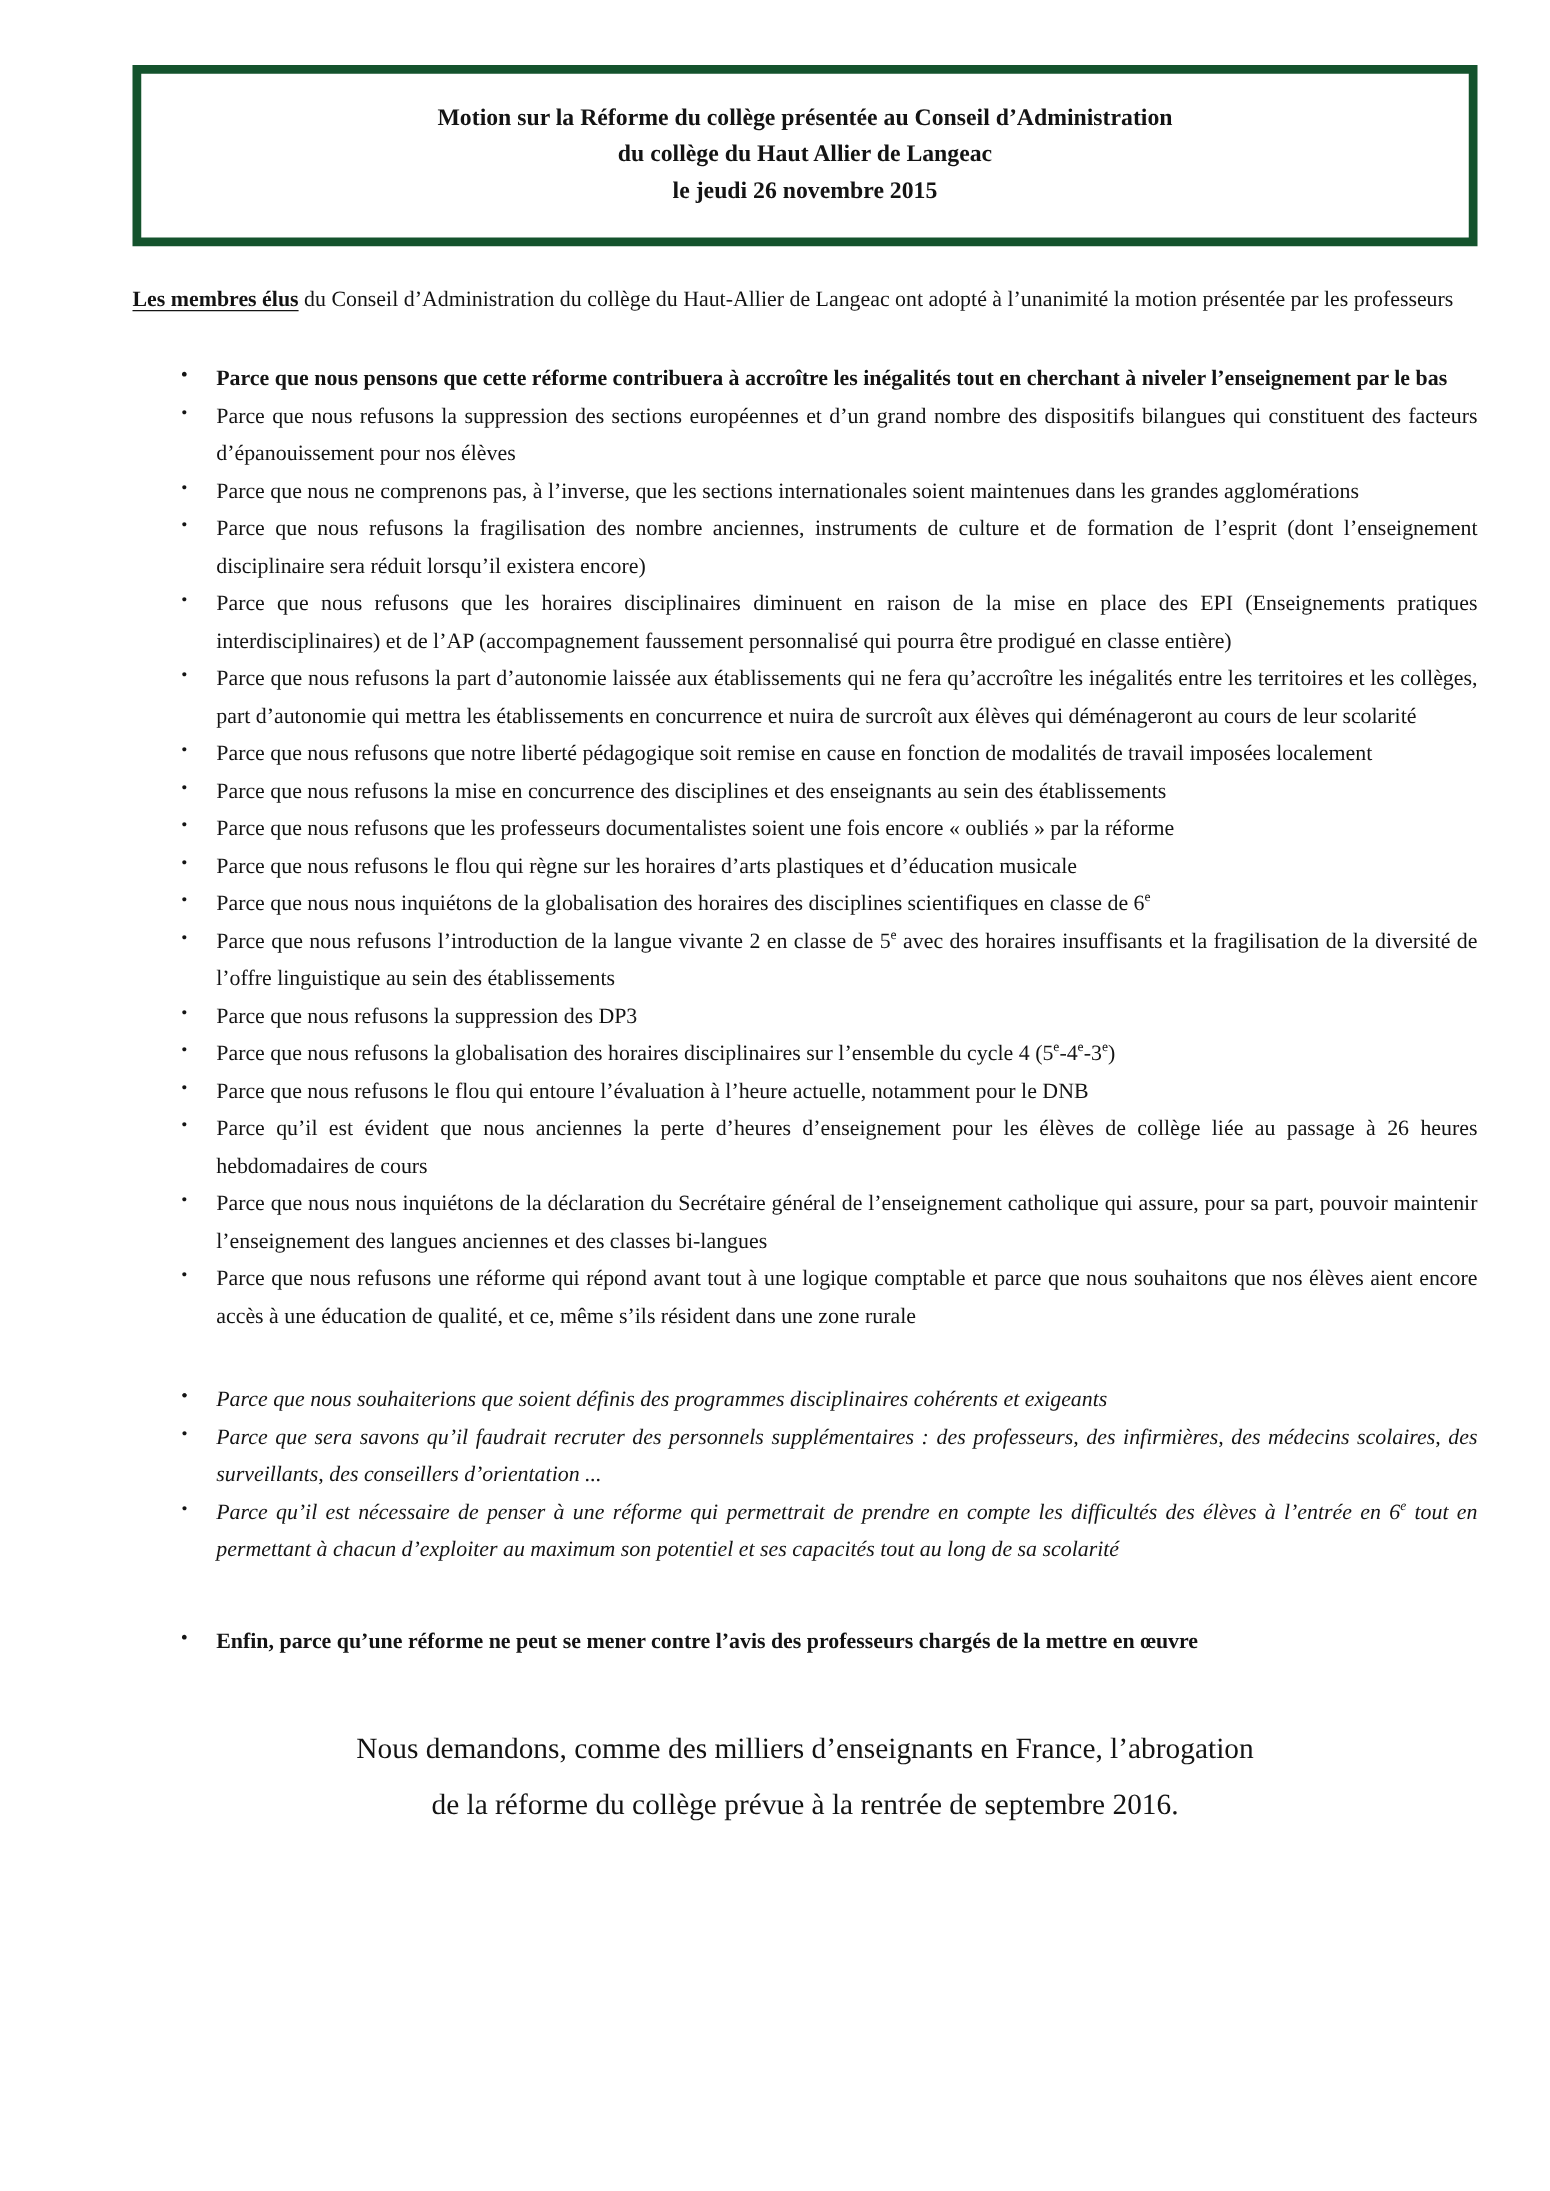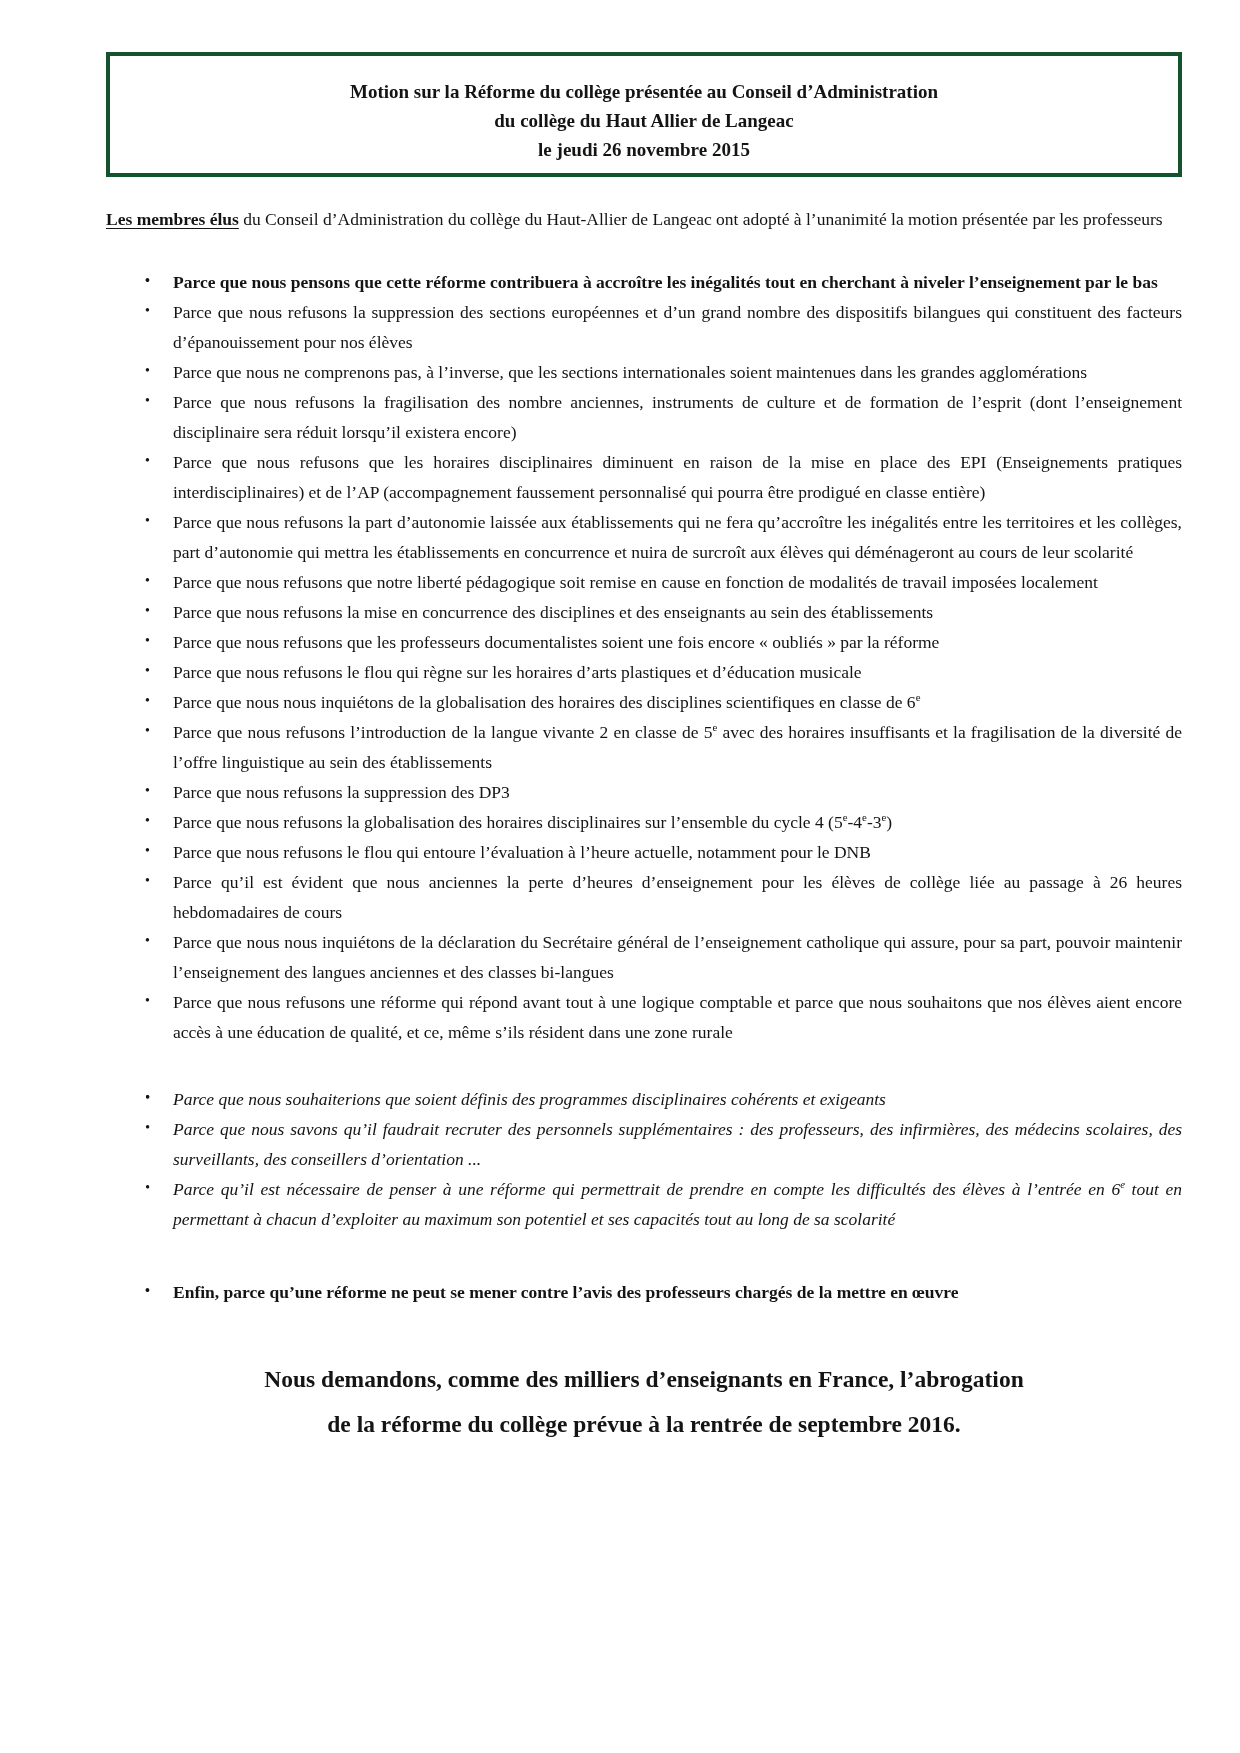--- a/index.html
+++ b/index.html
@@ -4,23 +4,23 @@
 <style>
   html,body { margin:0; padding:0; background:#ffffff; }
   .page {
     width:1240px; height:1753px; box-sizing:border-box;
     padding:52px 58px 0 106px;
     background:#ffffff;
     font-family:"Liberation Serif", serif;
     color:#141414;
   }
   .title-box {
-    border:4px solid #14532d;
+    border:7px solid #14532d;
     text-align:center;
-    padding:21px 8px 9px 8px;
+    padding:21px 8px 23px 8px;
     font-weight:bold;
     font-size:19px;
     line-height:29px;
   }
   .intro {
     margin:27px 0 12px 0;
     font-size:17.5px;
     line-height:30px;
     text-align:justify;
   }
@@ -43,21 +43,21 @@
   }
   li.bold { font-weight:bold; }
   li.italic { font-style:italic; }
   li.gap { margin-top:37px; }
   li.gap-lg { margin-top:43px; }
   .u { text-underline-offset:3px; text-decoration-color:#3c3c3c; }
   .sup { vertical-align:super; font-size:62%; line-height:0; }
   .conclusion {
     margin-top:50px;
     text-align:center;
-    font-weight:bold;
+    font-weight:normal;
     font-size:23.5px;
     line-height:45px;
   }
 </style>
 </head>
 <body>
 
 <div class="page">
 
   <div class="title-box">
@@ -82,21 +82,21 @@
       <li class="normal"><span class="marker">•</span><span><span>Parce que nous nous inquiétons de la </span><span class="u">globalisation des horaires des disciplines scientifiques</span><span> en classe de 6</span><span class="sup">e</span></span></li>
       <li class="normal"><span class="marker">•</span><span><span>Parce que nous refusons l’introduction de la langue vivante 2 en classe de 5</span><span class="sup">e</span><span> avec des </span><span class="u">horaires insuffisants et la fragilisation de la diversité de l’offre linguistique</span><span> au sein des établissements</span></span></li>
       <li class="normal"><span class="marker">•</span><span><span>Parce que nous refusons la </span><span class="u">suppression des DP3</span></span></li>
       <li class="normal"><span class="marker">•</span><span><span>Parce que nous refusons la </span><span class="u">globalisation des horaires disciplinaires sur l’ensemble du cycle 4</span><span> (5</span><span class="sup">e</span><span>-4</span><span class="sup">e</span><span>-3</span><span class="sup">e</span><span>)</span></span></li>
       <li class="normal"><span class="marker">•</span><span><span>Parce que nous refusons le </span><span class="u">flou qui entoure l’évaluation</span><span> à l’heure actuelle, notamment pour le DNB</span></span></li>
       <li class="normal"><span class="marker">•</span><span><span>Parce qu’il est évident que nous anciennes la </span><span class="u">perte d’heures d’enseignement</span><span> pour les élèves de collège liée au passage à 26 heures hebdomadaires de cours</span></span></li>
       <li class="normal"><span class="marker">•</span><span><span>Parce que nous nous inquiétons de la déclaration du Secrétaire général de l’enseignement catholique qui assure, pour sa part, pouvoir maintenir l’enseignement des langues anciennes et des classes bi-langues</span></span></li>
       <li class="normal"><span class="marker">•</span><span><span>Parce que nous refusons une </span><span class="u">réforme qui répond avant tout à une logique comptable</span><span> et parce que nous souhaitons que nos élèves aient encore accès à une </span><span class="u">éducation de qualité</span><span>, et ce, même s’ils résident dans une </span><span class="u">zone rurale</span></span></li>
       <li class="italic gap"><span class="marker">•</span></li>
       <li class="italic"><span class="marker">•</span><span><span>Parce que nous souhaiterions que soient définis des programmes disciplinaires cohérents et exigeants</span></span></li>
-      <li class="italic"><span class="marker">•</span><span><span>Parce que nous savons qu’il faudrait recruter des personnels supplémentaires : des professeurs, des infirmières, des médecins scolaires, des surveillants, des conseillers d’orientation ...</span></span></li>
+      <li class="italic"><span class="marker">•</span><span><span>Parce que sera savons qu’il faudrait recruter des personnels supplémentaires : des professeurs, des infirmières, des médecins scolaires, des surveillants, des conseillers d’orientation ...</span></span></li>
       <li class="italic"><span class="marker">•</span><span><span>Parce qu’il est nécessaire de penser à une réforme qui permettrait de prendre en compte les difficultés des élèves à l’entrée en 6</span><span class="sup">e</span><span> tout en permettant à chacun d’exploiter au maximum son potentiel et ses capacités tout au long de sa scolarité</span></span></li>
       <li class="bold gap-lg"><span class="marker">•</span><span><span>Enfin, parce qu’une réforme ne peut se mener contre l’avis des professeurs chargés de la mettre en œuvre</span></span></li>
     </ul>
 
   <div class="conclusion">
     <div>Nous demandons, comme des milliers d’enseignants en France, l’abrogation</div>
     <div>de la réforme du collège prévue à la rentrée de septembre 2016.</div>
   </div>
 
 </div>

